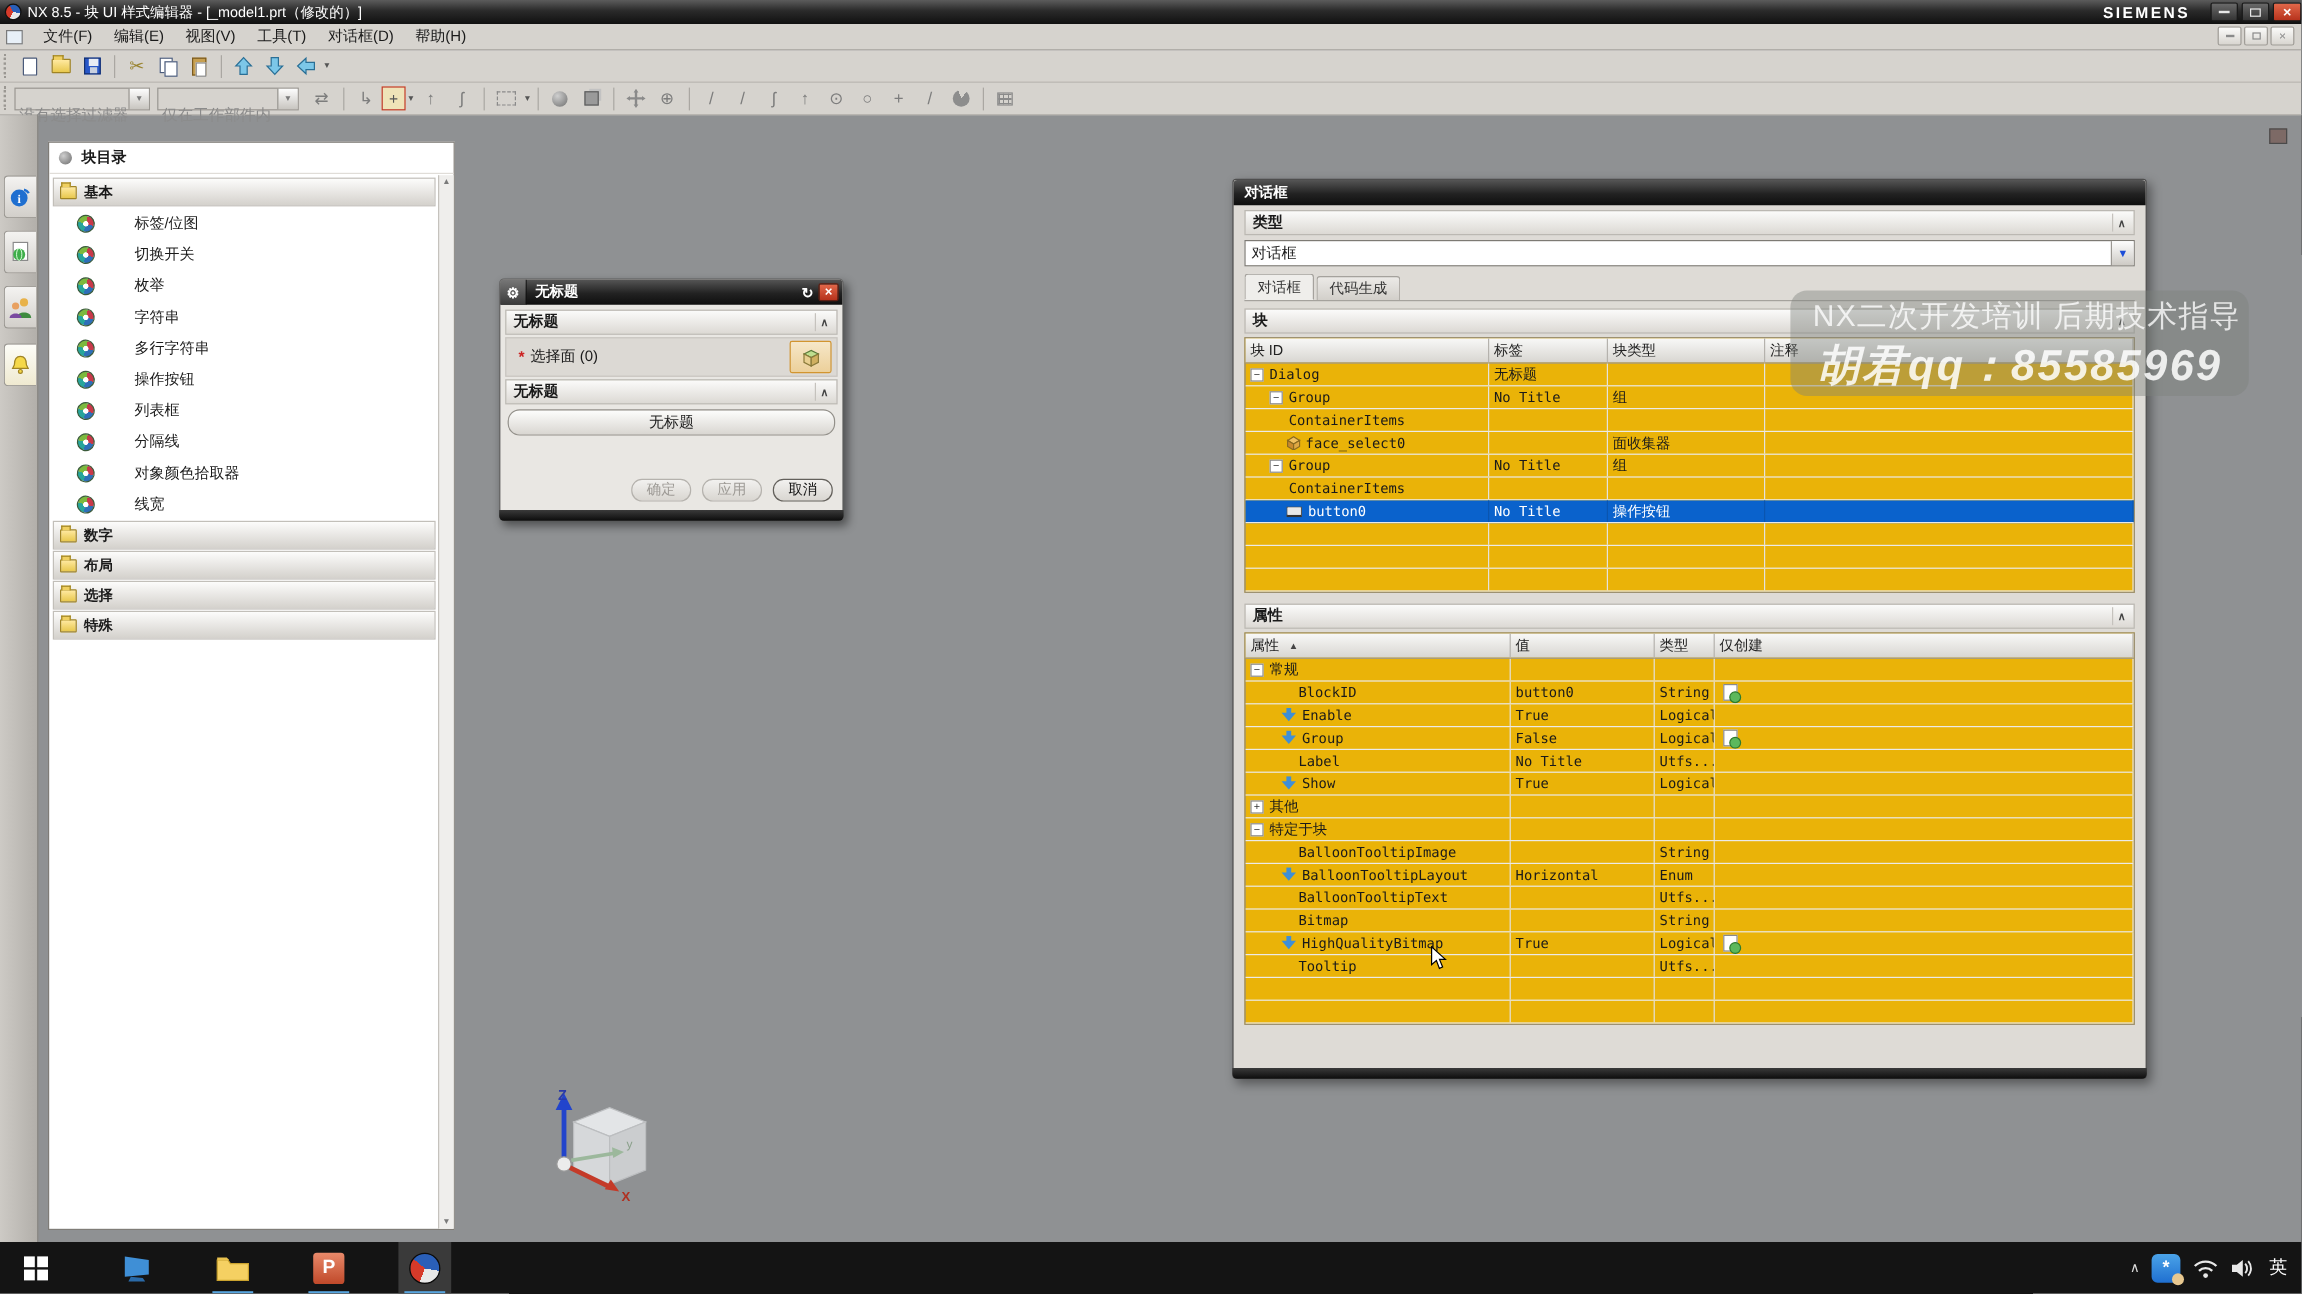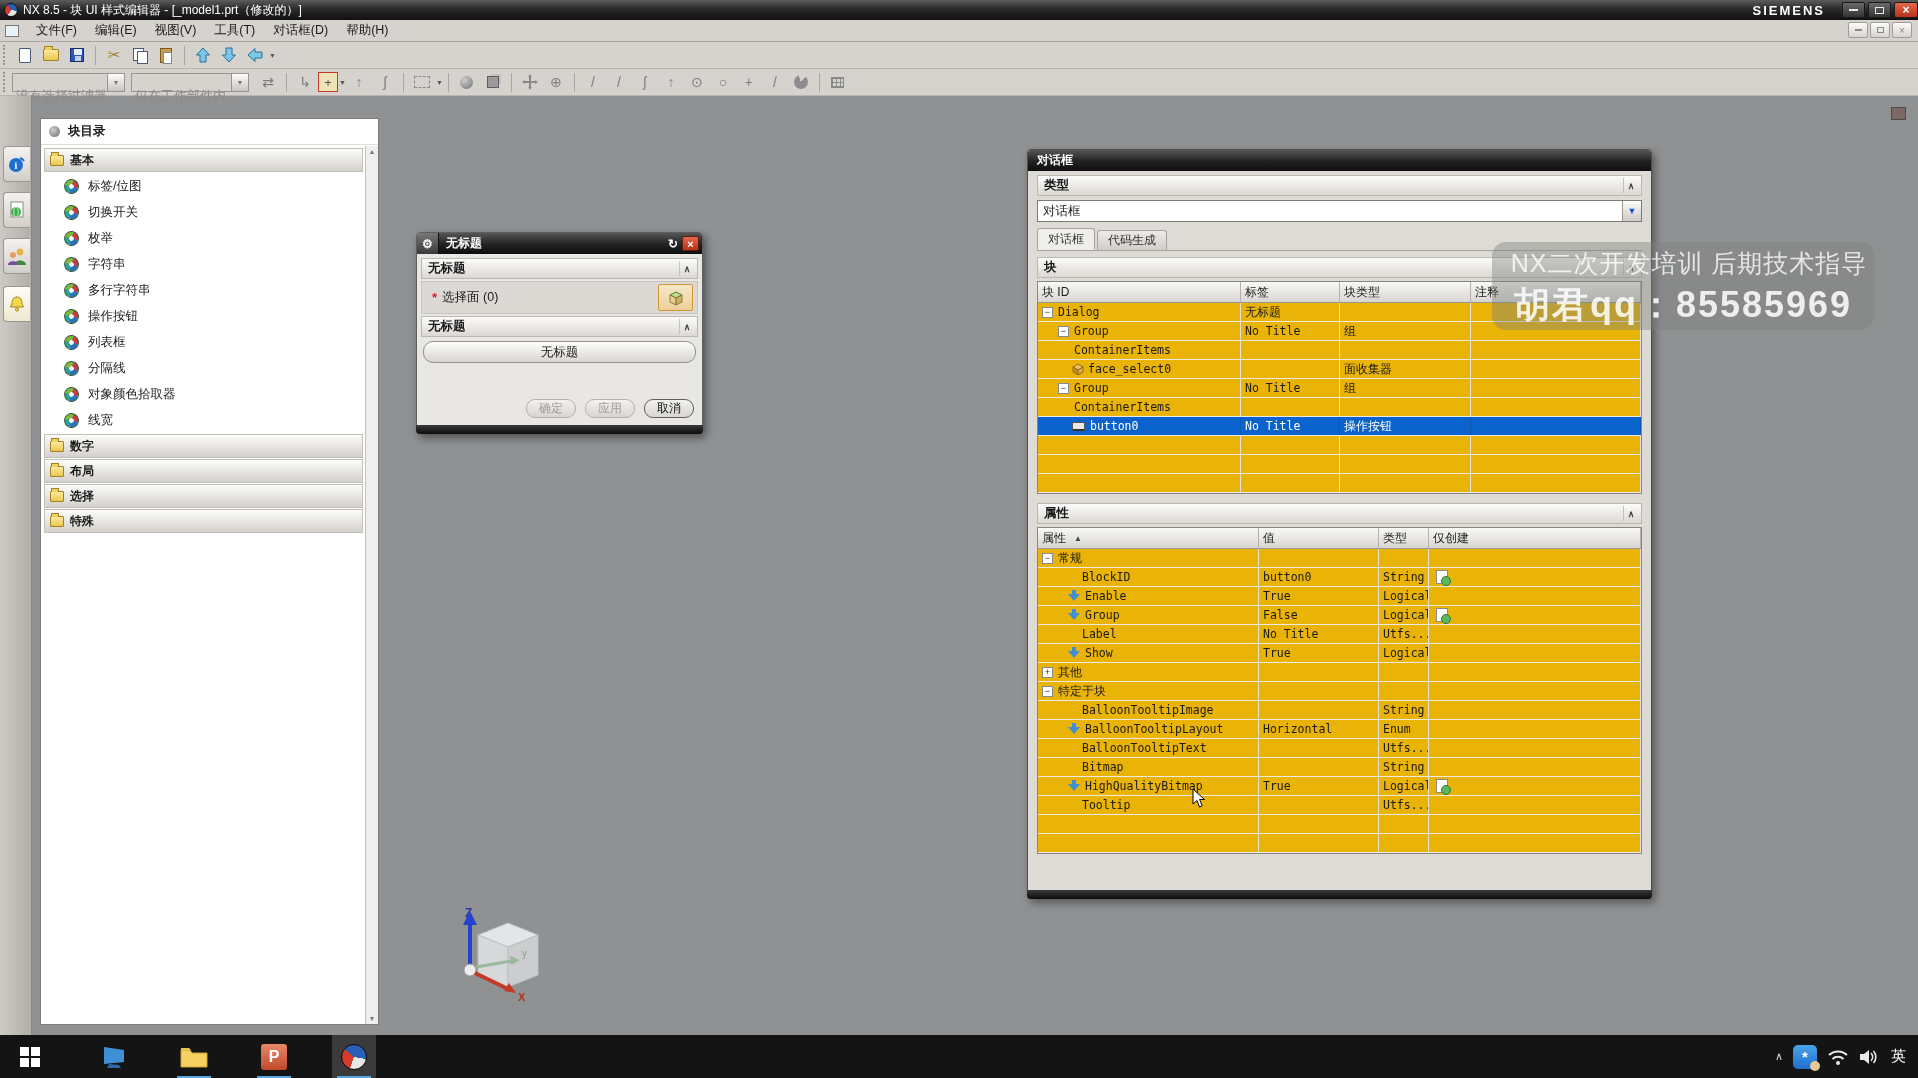--- a/index.html
+++ b/index.html
@@ -72,21 +72,21 @@
   
   .palette{position:absolute;left:40px;top:118px;width:339px;height:907px;background:#fff;border:1px solid #7f7c77;}
   .pal-header{height:26px;display:flex;align-items:center;border-bottom:1px solid #e0ddd8;}
   .pal-icon{width:11px;height:11px;margin:0 8px 0 8px;border-radius:50%;background:radial-gradient(circle at 35% 35%,#cfcfcf,#6a6a6a);}
   .pal-title{font-weight:bold;font-size:12.5px;}
   .pal-body{padding:2px 15px 0 3px;}
   .cat-bar{height:24px;margin:1px 0;background:linear-gradient(#fcfcfb,#d4d1cc);border:1px solid #c2bfb9;
     display:flex;align-items:center;font-weight:bold;font-size:12px;padding-left:5px;}
   .fold{width:14px;height:11px;background:linear-gradient(#ffe9a0,#e8c84e);border:1px solid #a08424;border-radius:1px;position:relative;margin-right:6px;flex:0 0 auto;}
   .fold::before{content:"";position:absolute;top:-4px;left:0;width:6px;height:3px;background:#f0d060;border:1px solid #a08424;border-bottom:none;}
-  .pal-item{height:26px;display:flex;align-items:center;padding-left:20px;font-size:12.5px;}
+  .pal-item{height:26px;display:flex;align-items:center;padding-left:20px;font-size:12.5px;gap:24px;}
   .pin{width:15px;height:15px;border-radius:50%;margin-right:9px;flex:0 0 auto;transform:rotate(15deg);
     background:radial-gradient(circle at 50% 50%,#fff 0 2px,transparent 2.5px),
       conic-gradient(#c8394a 0 25%,#2e6fb8 25% 50%,#27a59b 50% 75%,#7cb93e 75% 100%);
     border:1px solid #3a5a3a;}
   .pal-scroll{position:absolute;right:0;top:27px;bottom:0;width:13px;background:#efeeec;border-left:1px solid #c5c2bd;}
   .sarr{position:absolute;left:0;width:12px;text-align:center;font-size:7px;color:#7a7a7a;}
   .sarr.top{top:2px;} .sarr.bottom{bottom:2px;}
 
   
   .nx-title{height:21px;background:linear-gradient(#555,#222 55%,#0e0e0e);display:flex;align-items:center;
@@ -110,21 +110,21 @@
   .bigbtn{height:22px;margin:4px 6px;background:linear-gradient(#fdfdfc,#d9d6d1);border:1px solid #93908a;
     border-radius:10px;display:flex;align-items:center;justify-content:center;font-size:12.5px;}
   .btnrow{position:absolute;left:0;right:8px;top:166px;display:flex;justify-content:flex-end;}
   .nxbtn{width:50px;height:19px;margin-left:9px;background:linear-gradient(#f2f1ef,#d9d6d1);
     border:1px solid #b5b2ad;border-radius:9px;display:flex;align-items:center;justify-content:center;font-size:12px;color:#9e9b96;}
   .nxbtn.en{color:#111;border-color:#63605b;}
   .darkstrip{position:absolute;left:-1px;right:-1px;bottom:-1px;height:9px;background:linear-gradient(#3a3a3a,#0c0c0c);
     border-radius:0 0 4px 4px;}
 
   
-  .editor{position:absolute;left:1027px;top:149px;width:625px;height:750px;background:#dedbd6;
+  .editor{position:absolute;left:1027px;top:149px;width:762px;height:750px;background:#dedbd6;
     border:1px solid #4e4e4e;border-radius:3px;box-shadow:3px 4px 9px rgba(0,0,0,.4);}
   .editor .nx-title{padding-left:9px;}
   .erow{margin:4px 9px 0 9px;}
   .ecombo{height:22px;background:#fff;border:1px solid #7d7a74;display:flex;align-items:center;}
   .ecombo-text{flex:1;font-size:12.5px;padding-left:5px;}
   .ecombo-btn{width:19px;height:20px;background:linear-gradient(#fdfdfd,#cdcac5);border-left:1px solid #9a9792;
     display:flex;align-items:center;justify-content:center;}
   .ecombo-btn span{font-size:9px;color:#1d4ed8;}
   .tabs{display:flex;align-items:flex-end;height:22px;margin:7px 9px 0 9px;border-bottom:1px solid #a5a29d;}
   .tab{height:20px;padding:0 10px;display:flex;align-items:center;font-size:12px;margin-right:2px;
@@ -151,21 +151,21 @@
   .barr::before{content:"";position:absolute;left:4px;top:0;width:4px;height:5px;background:#3f8fd6;}
   .barr::after{content:"";position:absolute;left:0;top:4px;border-left:6px solid transparent;border-right:6px solid transparent;border-top:7px solid #3f8fd6;}
   .docok{width:12px;height:14px;background:#fff;border:1px solid #8a8a8a;position:relative;margin-left:3px;}
   .docok::after{content:"";position:absolute;right:-4px;bottom:-3px;width:8px;height:8px;background:#5cb85c;border-radius:50%;border:1px solid #2d7a2d;}
   .sort{font-size:8px;color:#444;margin-left:8px;}
 
   
   .watermark{position:absolute;left:1492px;top:242px;width:382px;height:88px;background:rgba(125,128,124,.42);
     border-radius:14px;z-index:40;text-align:center;color:rgba(255,255,255,.78);overflow:hidden;}
   .wm1{font-size:25px;margin-top:5px;letter-spacing:1px;padding-left:12px;}
-  .wm2{font-size:36px;font-weight:bold;letter-spacing:2px;margin-top:1px;color:rgba(255,255,255,.85);}
+  .wm2{font-size:36px;font-weight:bold;letter-spacing:2px;margin-top:1px;color:rgba(255,255,255,.85);font-style:italic;}
 
   
   .taskbar{position:absolute;left:0;top:1035px;width:1918px;height:43px;background:#141414;z-index:60;}
   .tslot{position:absolute;top:0;width:44px;height:43px;display:flex;align-items:center;justify-content:center;}
   .tunder{position:absolute;bottom:0;left:5px;width:34px;height:2px;background:#58a6e0;}
   .winlogo{display:grid;grid-template-columns:9px 9px;grid-template-rows:9px 9px;gap:2px;}
   .winlogo span{background:#fff;}
   .pptico{width:26px;height:26px;border-radius:3px;background:linear-gradient(#e8896a,#c0492a);display:flex;align-items:center;justify-content:center;
     color:#fff;font-weight:bold;font-size:16px;}
   .nxico{width:26px;height:26px;border-radius:50%;background:conic-gradient(from 200deg,#d63a2a 0 110deg,#2a5fb8 110deg 260deg,#e8e8e8 260deg 360deg);border:1px solid #0a0a0a;}

